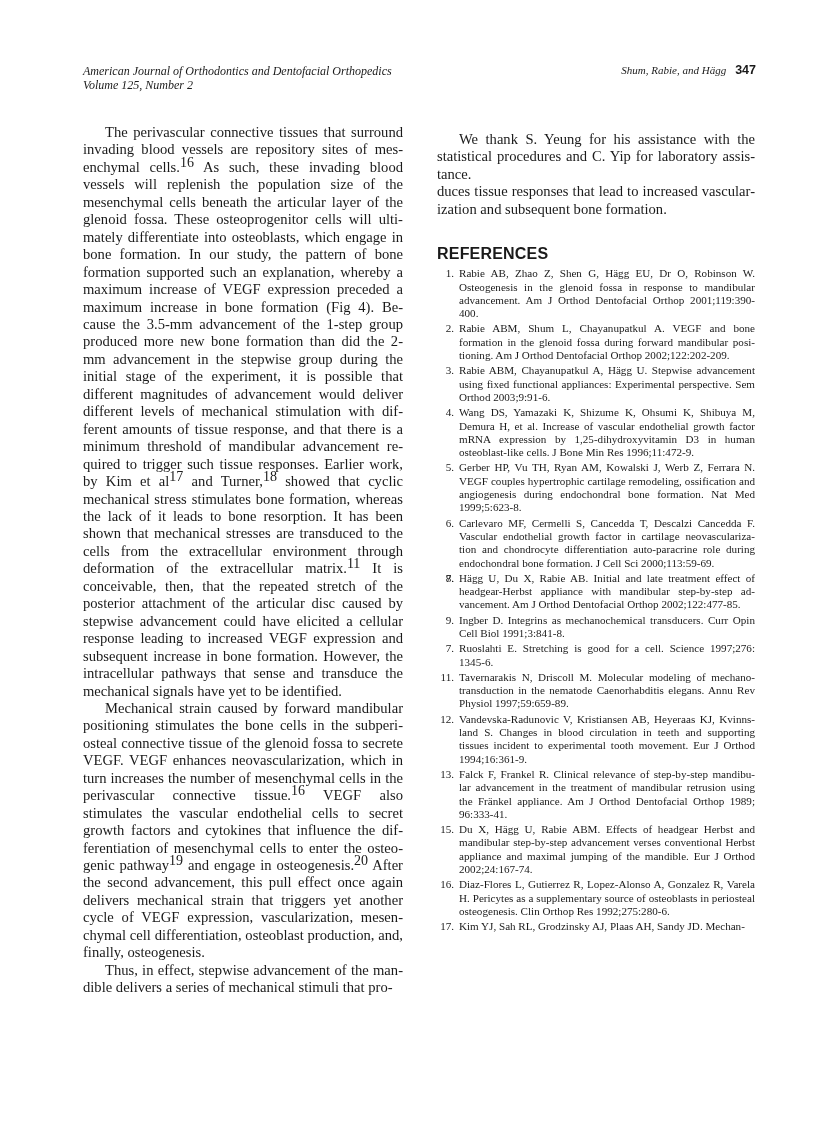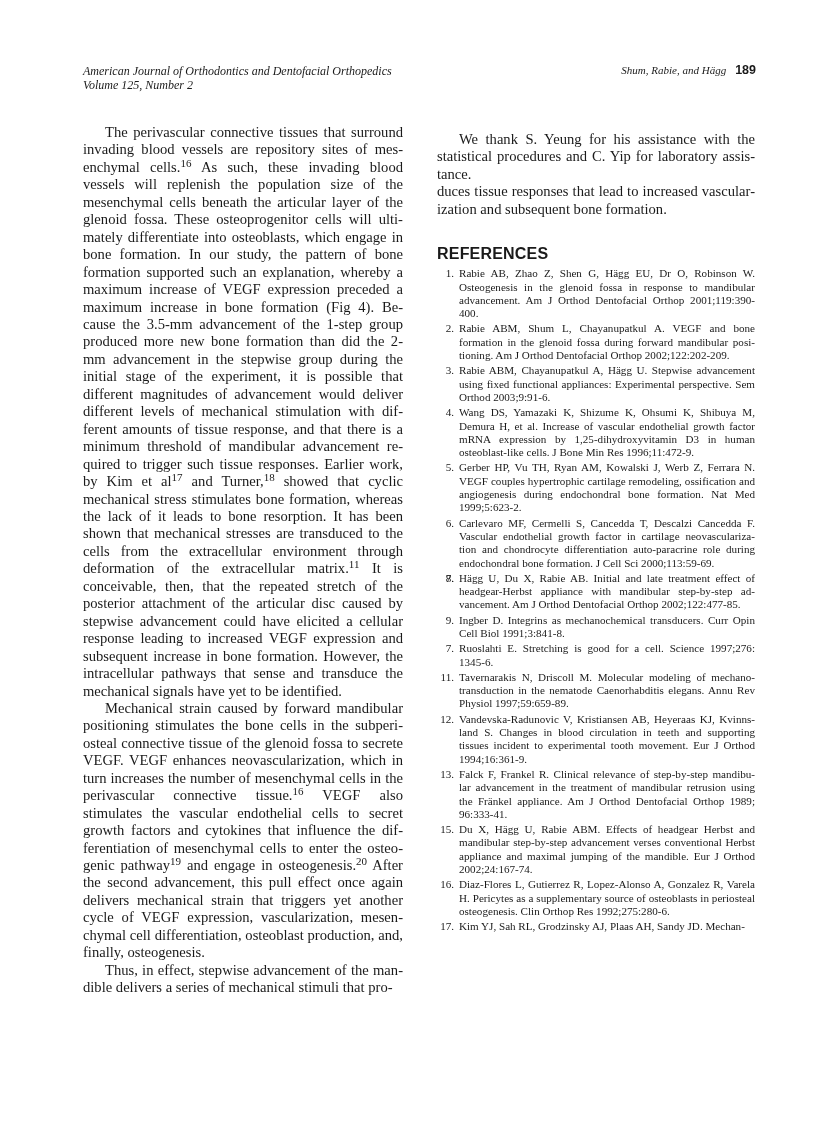--- a/index.html
+++ b/index.html
@@ -5,38 +5,38 @@
   html, body { margin:0; padding:0; background:#ffffff; }
   body { width:838px; height:1122px; position:relative; overflow:hidden; color:#1a1a1a; font-family:"Liberation Serif", serif; }
   .hdr-left { position:absolute; left:83px; top:64px; font-style:italic; font-size:12px; line-height:14px; }
   .hdr-right { position:absolute; right:82px; top:63px; font-size:11px; line-height:14px; text-align:right; }
   .hdr-right .authors { font-style:italic; }
   .hdr-right .pageno { font-family:"Liberation Sans", sans-serif; font-weight:bold; font-size:12.5px; margin-left:9px; }
   .col { position:absolute; top:124px; }
   .col-left { left:83px; width:320px; }
   .col-right { left:437px; width:318px; }
   p.body { margin:0; font-size:14.6px; line-height:17.45px; text-align:justify; text-indent:22px; hyphens:manual; }
-  p.body sup { font-size:11px; line-height:0; vertical-align:5px; }
+  p.body sup { font-size:14px; line-height:0; vertical-align:5px; }
   .section-heading { font-family:"Liberation Sans", sans-serif; font-weight:bold; font-size:16px; letter-spacing:0.2px; margin:0; }
   .conclusions-heading { margin-top:26px; margin-bottom:5px; }
   .ack { margin-top:7px !important; }
   .references-heading { margin-top:27px; margin-bottom:4px; }
   ol.refs { list-style:none; margin:0; padding:0; }
   ol.refs li { position:relative; padding-left:22px; font-size:11.1px; line-height:13.3px; text-align:justify; margin-bottom:2px; }
   ol.refs li .num { position:absolute; left:0; width:17px; text-align:right; }
 </style>
 </head>
 <body>
 
 <div class="hdr-left">
   <div>American Journal of Orthodontics and Dentofacial Orthopedics</div>
   <div>Volume 125, Number 2</div>
 </div>
 <div class="hdr-right">
-  <span class="authors">Shum, Rabie, and Hägg</span><span class="pageno">189</span>
+  <span class="authors">Shum, Rabie, and Hägg</span><span class="pageno">347</span>
 </div>
 
 <div class="col col-left">
   <p class="body"><span>The perivascular connective tissues that surround invading blood vessels are repository sites of mes- enchymal cells.</span><sup>16</sup><span> As such, these invading blood vessels will replenish the population size of the mesenchymal cells beneath the articular layer of the glenoid fossa. These osteoprogenitor cells will ulti- mately differentiate into osteoblasts, which engage in bone formation. In our study, the pattern of bone formation supported such an explanation, whereby a maximum increase of VEGF expression preceded a maximum increase in bone formation (Fig 4). Be- cause the 3.5-mm advancement of the 1-step group produced more new bone formation than did the 2-mm advancement in the stepwise group during the initial stage of the experiment, it is possible that different magnitudes of advancement would deliver different levels of mechanical stimulation with dif- ferent amounts of tissue response, and that there is a minimum threshold of mandibular advancement re- quired to trigger such tissue responses. Earlier work, by Kim et al</span><sup>17</sup><span> and Turner,</span><sup>18</sup><span> showed that cyclic mechanical stress stimulates bone formation, whereas the lack of it leads to bone resorption. It has been shown that mechanical stresses are transduced to the cells from the extracellular environment through deformation of the extracellular matrix.</span><sup>11</sup><span> It is conceivable, then, that the repeated stretch of the posterior attachment of the articular disc caused by stepwise advancement could have elicited a cellular response leading to increased VEGF expression and subsequent increase in bone formation. However, the intracellular pathways that sense and transduce the mechanical signals have yet to be identified.</span></p>
 
 
   <p class="body"><span>Mechanical strain caused by forward mandibular positioning stimulates the bone cells in the subperi- osteal connective tissue of the glenoid fossa to secrete VEGF. VEGF enhances neovascularization, which in turn increases the number of mesenchymal cells in the perivascular connective tissue.</span><sup>16</sup><span> VEGF also stimulates the vascular endothelial cells to secret growth factors and cytokines that influence the dif- ferentiation of mesenchymal cells to enter the osteo- genic pathway</span><sup>19</sup><span> and engage in osteogenesis.</span><sup>20</sup><span> After the second advancement, this pull effect once again delivers mechanical strain that triggers yet another cycle of VEGF expression, vascularization, mesen- chymal cell differentiation, osteoblast production, and, finally, osteogenesis.</span></p>
   <p class="body">Thus, in effect, stepwise advancement of the man- dible delivers a series of mechanical stimuli that pro-</p>
 </div>
 
@@ -44,21 +44,21 @@
   <p class="body ack">We thank S. Yeung for his assistance with the statistical procedures and C. Yip for laboratory assis- tance.</p>
   <p class="body" style="text-indent:0">duces tissue responses that lead to increased vascular- ization and subsequent bone formation.</p>
 
   <h2 class="section-heading references-heading">REFERENCES</h2>
 
   <ol class="refs">
     <li><span class="num">1.</span><span>Rabie AB, Zhao Z, Shen G, Hägg EU, Dr O, Robinson W. Osteogenesis in the glenoid fossa in response to mandibular advancement. Am J Orthod Dentofacial Orthop 2001;119:390- 400.</span></li>
     <li><span class="num">2.</span><span>Rabie ABM, Shum L, Chayanupatkul A. VEGF and bone formation in the glenoid fossa during forward mandibular posi- tioning. Am J Orthod Dentofacial Orthop 2002;122:202-209.</span></li>
     <li><span class="num">3.</span><span>Rabie ABM, Chayanupatkul A, Hägg U. Stepwise advancement using fixed functional appliances: Experimental perspective. Sem Orthod 2003;9:91-6.</span></li>
     <li><span class="num">4.</span><span>Wang DS, Yamazaki K, Shizume K, Ohsumi K, Shibuya M, Demura H, et al. Increase of vascular endothelial growth factor mRNA expression by 1,25-dihydroxyvitamin D3 in human osteoblast-like cells. J Bone Min Res 1996;11:472-9.</span></li>
-    <li><span class="num">5.</span><span>Gerber HP, Vu TH, Ryan AM, Kowalski J, Werb Z, Ferrara N. VEGF couples hypertrophic cartilage remodeling, ossification and angiogenesis during endochondral bone formation. Nat Med 1999;5:623-2.</span></li>
+    <li><span class="num">5.</span><span>Gerber HP, Vu TH, Ryan AM, Kowalski J, Werb Z, Ferrara N. VEGF couples hypertrophic cartilage remodeling, ossification and angiogenesis during endochondral bone formation. Nat Med 1999;5:623-8.</span></li>
     <li><span class="num">6.</span><span>Carlevaro MF, Cermelli S, Cancedda T, Descalzi Cancedda F. Vascular endothelial growth factor in cartilage neovasculariza- tion and chondrocyte differentiation auto-paracrine role during endochondral bone formation. J Cell Sci 2000;113:59-69.</span></li>
     <li><span class="num">7.</span></li>
     <li><span class="num">8.</span><span>Hägg U, Du X, Rabie AB. Initial and late treatment effect of headgear-Herbst appliance with mandibular step-by-step ad- vancement. Am J Orthod Dentofacial Orthop 2002;122:477-85.</span></li>
     <li><span class="num">9.</span><span>Ingber D. Integrins as mechanochemical transducers. Curr Opin Cell Biol 1991;3:841-8.</span></li>
     <li><span class="num">7.</span><span>Ruoslahti E. Stretching is good for a cell. Science 1997;276: 1345-6.</span></li>
     <li><span class="num">11.</span><span>Tavernarakis N, Driscoll M. Molecular modeling of mechano- transduction in the nematode Caenorhabditis elegans. Annu Rev Physiol 1997;59:659-89.</span></li>
     <li><span class="num">12.</span><span>Vandevska-Radunovic V, Kristiansen AB, Heyeraas KJ, Kvinns- land S. Changes in blood circulation in teeth and supporting tissues incident to experimental tooth movement. Eur J Orthod 1994;16:361-9.</span></li>
     <li><span class="num">13.</span><span>Falck F, Frankel R. Clinical relevance of step-by-step mandibu- lar advancement in the treatment of mandibular retrusion using the Fränkel appliance. Am J Orthod Dentofacial Orthop 1989; 96:333-41.</span></li>
     <li><span class="num">15.</span><span>Du X, Hägg U, Rabie ABM. Effects of headgear Herbst and mandibular step-by-step advancement verses conventional Herbst appliance and maximal jumping of the mandible. Eur J Orthod 2002;24:167-74.</span></li>
     <li><span class="num">16.</span><span>Diaz-Flores L, Gutierrez R, Lopez-Alonso A, Gonzalez R, Varela H. Pericytes as a supplementary source of osteoblasts in periosteal osteogenesis. Clin Orthop Res 1992;275:280-6.</span></li>

